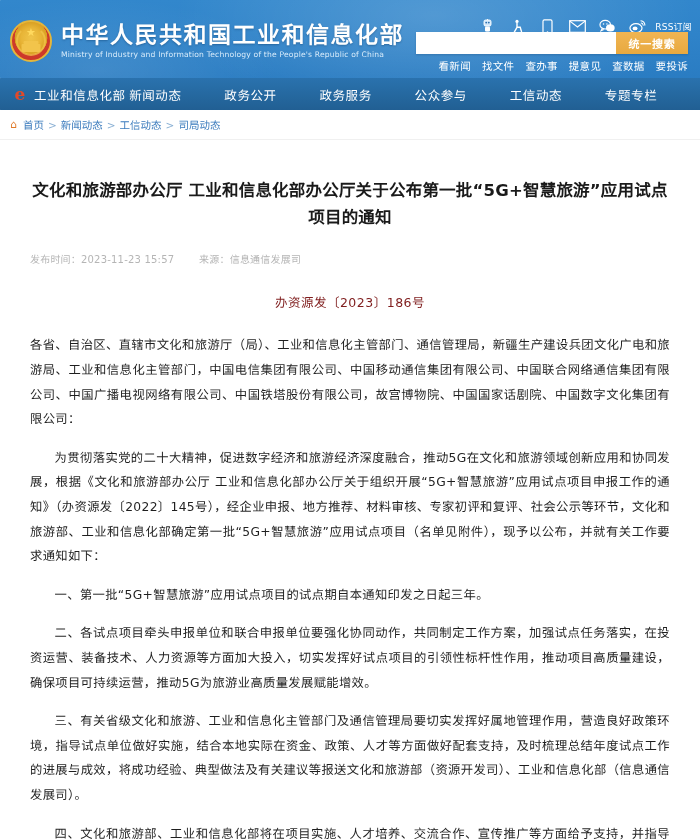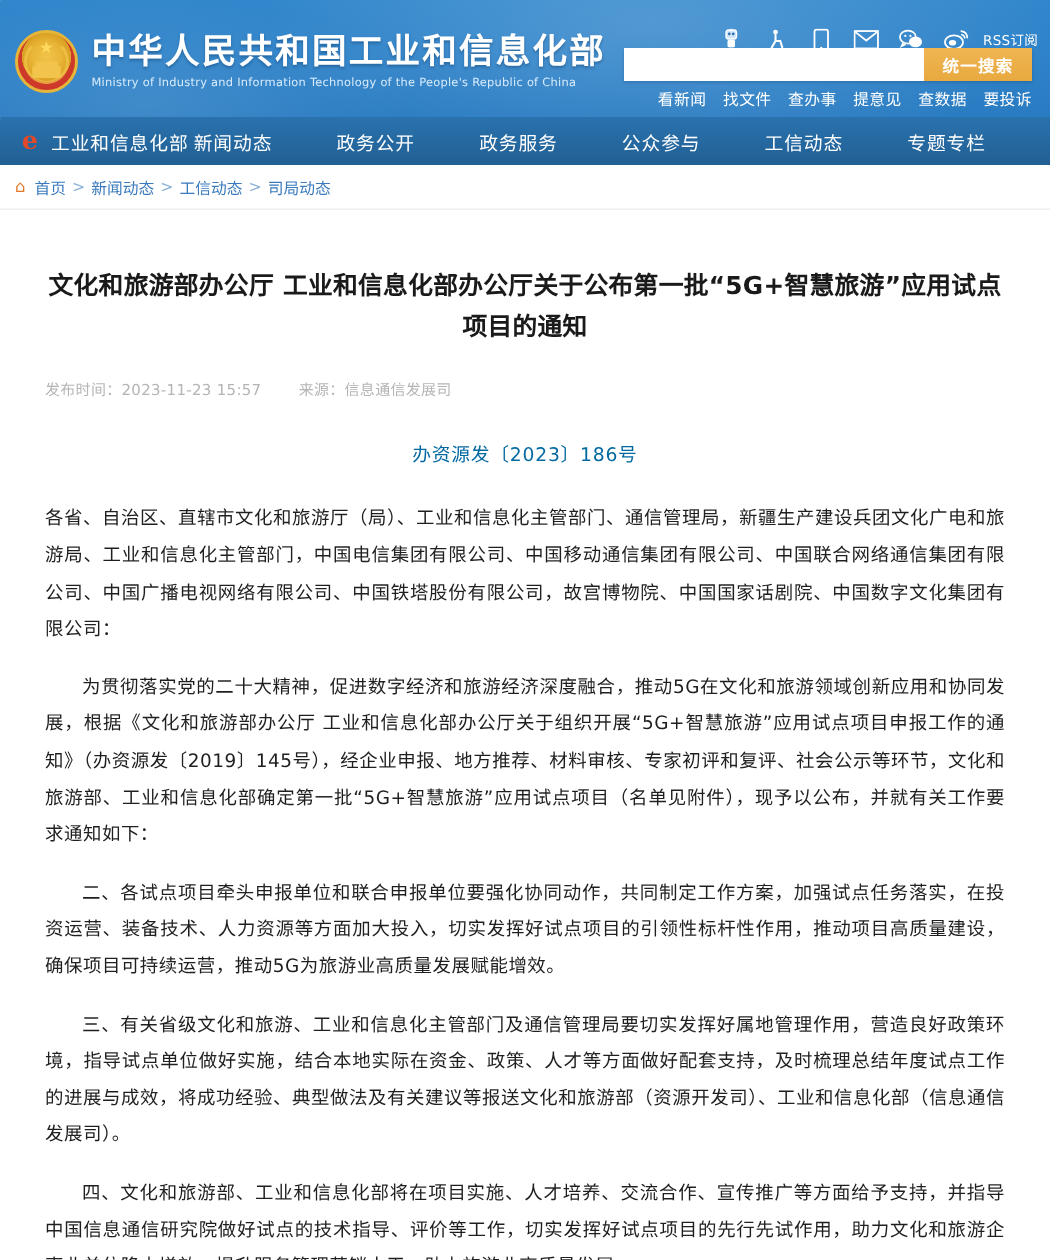--- a/index.html
+++ b/index.html
@@ -181,21 +181,21 @@
   .art-meta {
     margin-top: 20px;
     text-align: left;
     font-size: 10px; color: #b5b5b5;
     letter-spacing: 0.2px;
   }
   .art-meta .gap { display: inline-block; width: 18px; }
   .doc-number {
     margin-top: 26px;
     text-align: center;
-    font-size: 12.5px; color: #0369a1;
+    font-size: 12.5px; color: #7f1d1d;
     letter-spacing: 0.5px;
   }
   .body-text {
     margin-top: 22px;
     font-size: 12.3px;
     color: #1f1f1f;
     line-height: 2.0;
     text-align: justify;
     letter-spacing: 0.35px;
   }
@@ -314,20 +314,21 @@
   <div class="art-meta">
     <span>发布时间：2023-11-23 15:57</span>
     <span class="gap"></span>
     <span>来源：信息通信发展司</span>
   </div>
 
   <div class="doc-number">办资源发〔2023〕186号</div>
 
   <div class="body-text">
     <p>各省、自治区、直辖市文化和旅游厅（局）、工业和信息化主管部门、通信管理局，新疆生产建设兵团文化广电和旅游局、工业和信息化主管部门，中国电信集团有限公司、中国移动通信集团有限公司、中国联合网络通信集团有限公司、中国广播电视网络有限公司、中国铁塔股份有限公司，故宫博物院、中国国家话剧院、中国数字文化集团有限公司：</p>
-    <p class="indent">为贯彻落实党的二十大精神，促进数字经济和旅游经济深度融合，推动5G在文化和旅游领域创新应用和协同发展，根据《文化和旅游部办公厅 工业和信息化部办公厅关于组织开展“5G+智慧旅游”应用试点项目申报工作的通知》（办资源发〔2019〕145号），经企业申报、地方推荐、材料审核、专家初评和复评、社会公示等环节，文化和旅游部、工业和信息化部确定第一批“5G+智慧旅游”应用试点项目（名单见附件），现予以公布，并就有关工作要求通知如下：</p>
+    <p class="indent">为贯彻落实党的二十大精神，促进数字经济和旅游经济深度融合，推动5G在文化和旅游领域创新应用和协同发展，根据《文化和旅游部办公厅 工业和信息化部办公厅关于组织开展“5G+智慧旅游”应用试点项目申报工作的通知》（办资源发〔2022〕145号），经企业申报、地方推荐、材料审核、专家初评和复评、社会公示等环节，文化和旅游部、工业和信息化部确定第一批“5G+智慧旅游”应用试点项目（名单见附件），现予以公布，并就有关工作要求通知如下：</p>
+    <p class="indent">一、第一批“5G+智慧旅游”应用试点项目的试点期自本通知印发之日起三年。</p>
     <p class="indent">二、各试点项目牵头申报单位和联合申报单位要强化协同动作，共同制定工作方案，加强试点任务落实，在投资运营、装备技术、人力资源等方面加大投入，切实发挥好试点项目的引领性标杆性作用，推动项目高质量建设，确保项目可持续运营，推动5G为旅游业高质量发展赋能增效。</p>
     <p class="indent">三、有关省级文化和旅游、工业和信息化主管部门及通信管理局要切实发挥好属地管理作用，营造良好政策环境，指导试点单位做好实施，结合本地实际在资金、政策、人才等方面做好配套支持，及时梳理总结年度试点工作的进展与成效，将成功经验、典型做法及有关建议等报送文化和旅游部（资源开发司）、工业和信息化部（信息通信发展司）。</p>
     <p class="indent">四、文化和旅游部、工业和信息化部将在项目实施、人才培养、交流合作、宣传推广等方面给予支持，并指导中国信息通信研究院做好试点的技术指导、评价等工作，切实发挥好试点项目的先行先试作用，助力文化和旅游企事业单位降本增效、提升服务管理营销水平，助力旅游业高质量发展。</p>
 
   </div>
 
 </div>
 
 </body></html>

